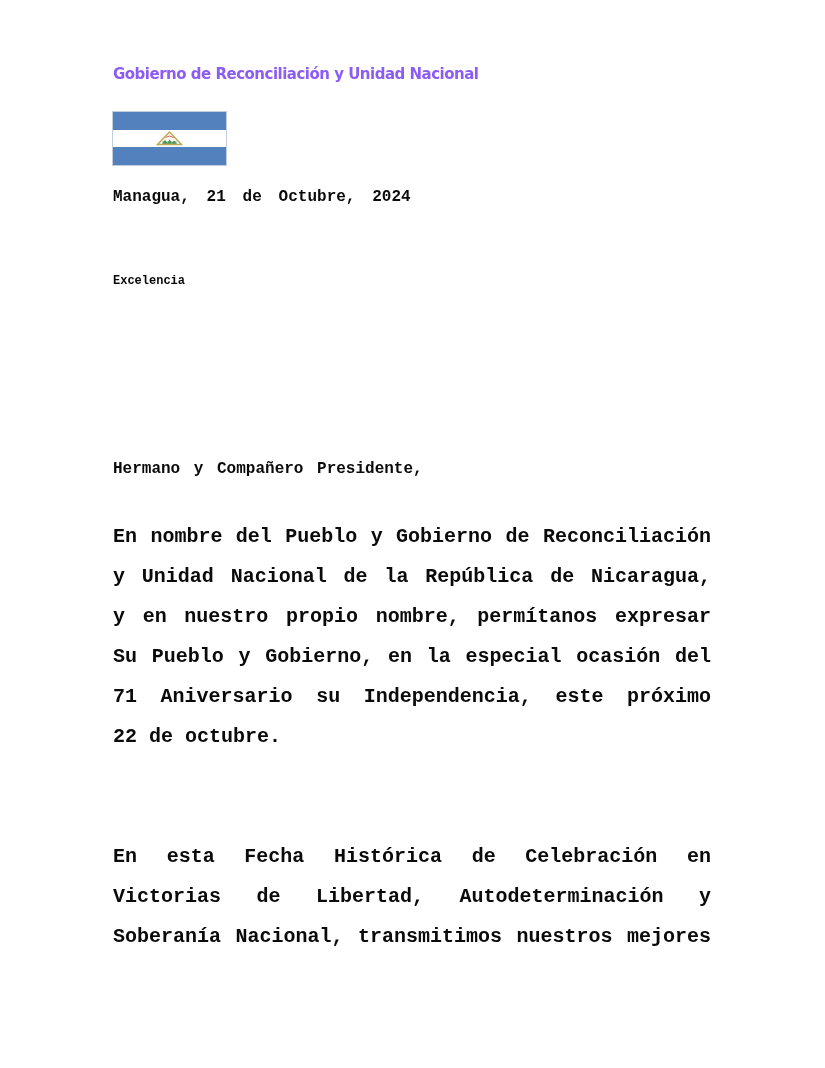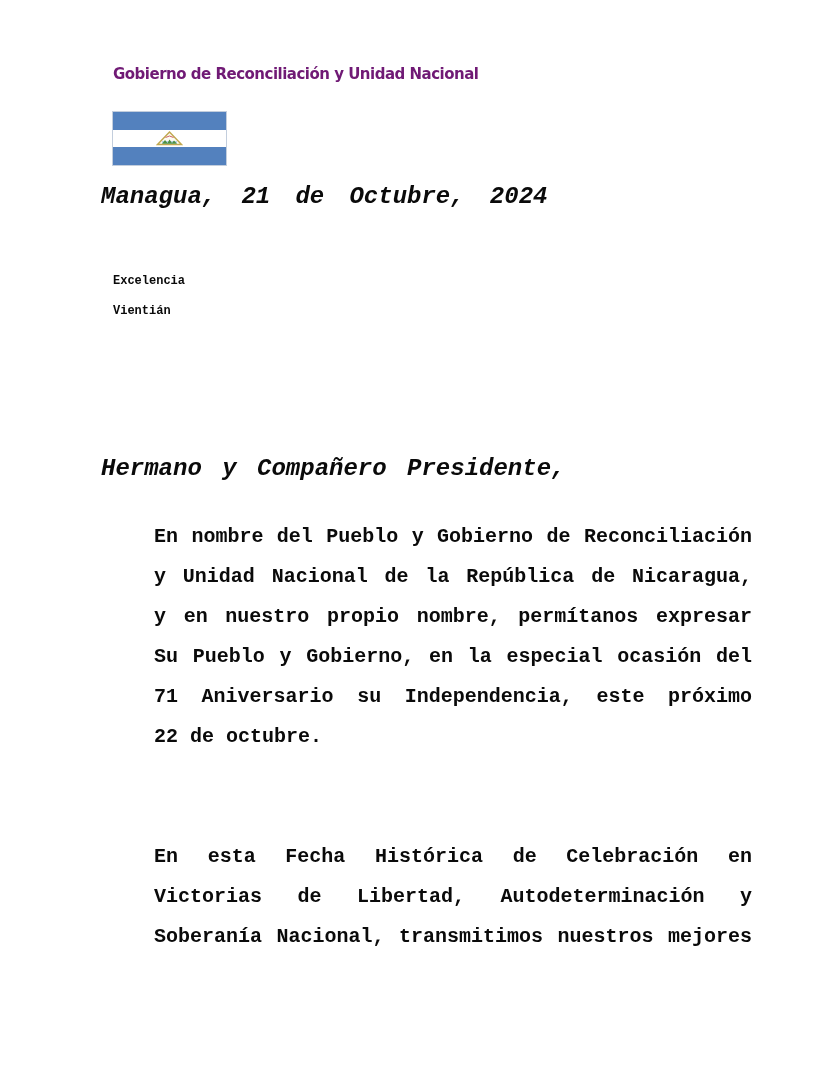--- a/index.html
+++ b/index.html
@@ -15,21 +15,21 @@
   }
   .letterhead {
     position: absolute;
     left: 113px;
     top: 64px;
     font-family: "DejaVu Sans", "Liberation Sans", sans-serif;
     font-size: 15px;
     line-height: 20px;
     font-weight: bold;
     letter-spacing: -0.5px;
-    color: #701a75;
+    color: #8b5cf6;
     white-space: nowrap;
   }
   .flag {
     position: absolute;
     left: 113px;
     top: 112px;
     width: 113px;
     height: 53px;
     outline: 1px solid #c3cedd;
   }
@@ -39,43 +39,41 @@
   .flag .stripe.white {
     height: 17px;
     background: #ffffff;
     display: flex;
     align-items: center;
     justify-content: center;
   }
   .flag .emblem { display: block; }
   .mono-line {
     position: absolute;
-    left: 101px;
-    font-size: 24px;
+    left: 113px;
+    font-size: 16px;
     line-height: 24px;
     white-space: nowrap;
-    font-style: italic;
   }
   .dateline { top: 185px; word-spacing: 0.45em; }
   .salutation { top: 457px; word-spacing: 0.25em; }
   .address {
     position: absolute;
     left: 113px;
     top: 267px;
     font-size: 12px;
     line-height: 29.5px;
     white-space: nowrap;
   }
   .para {
     position: absolute;
     left: 113px;
     width: 598px;
     font-size: 20px;
     line-height: 40px;
-    margin-left: 41px;
   }
   .para.p1 { top: 517px; }
   .para.p2 { top: 837px; }
   .jline { text-align: justify; text-align-last: justify; }
   .jline.last { text-align: center; text-align-last: left; }
 </style>
 </head>
 <body>
 
 <div class="page">
@@ -94,21 +92,20 @@
         <path d="M 9.5,6.5 Q 13.5,3.5 17.5,6.5" fill="none" stroke="#c94f4f" stroke-width="0.9"></path>
       </svg>
     </div>
     <div class="stripe blue bottom"></div>
   </div>
 
   <div class="mono-line dateline">Managua, 21 de Octubre, 2024</div>
 
   <div class="address">
     <div>Excelencia</div>
-    <div>Vientián</div>
   </div>
 
   <div class="mono-line salutation">Hermano y Compañero Presidente,</div>
 
   <div class="para p1">
     <div class="jline">En nombre del Pueblo y Gobierno de Reconciliación</div>
     <div class="jline">y Unidad Nacional de la República de Nicaragua,</div>
     <div class="jline">y en nuestro propio nombre, permítanos expresar</div>
     <div class="jline">Su Pueblo y Gobierno, en la especial ocasión del</div>
     <div class="jline">71 Aniversario su Independencia, este próximo</div>

